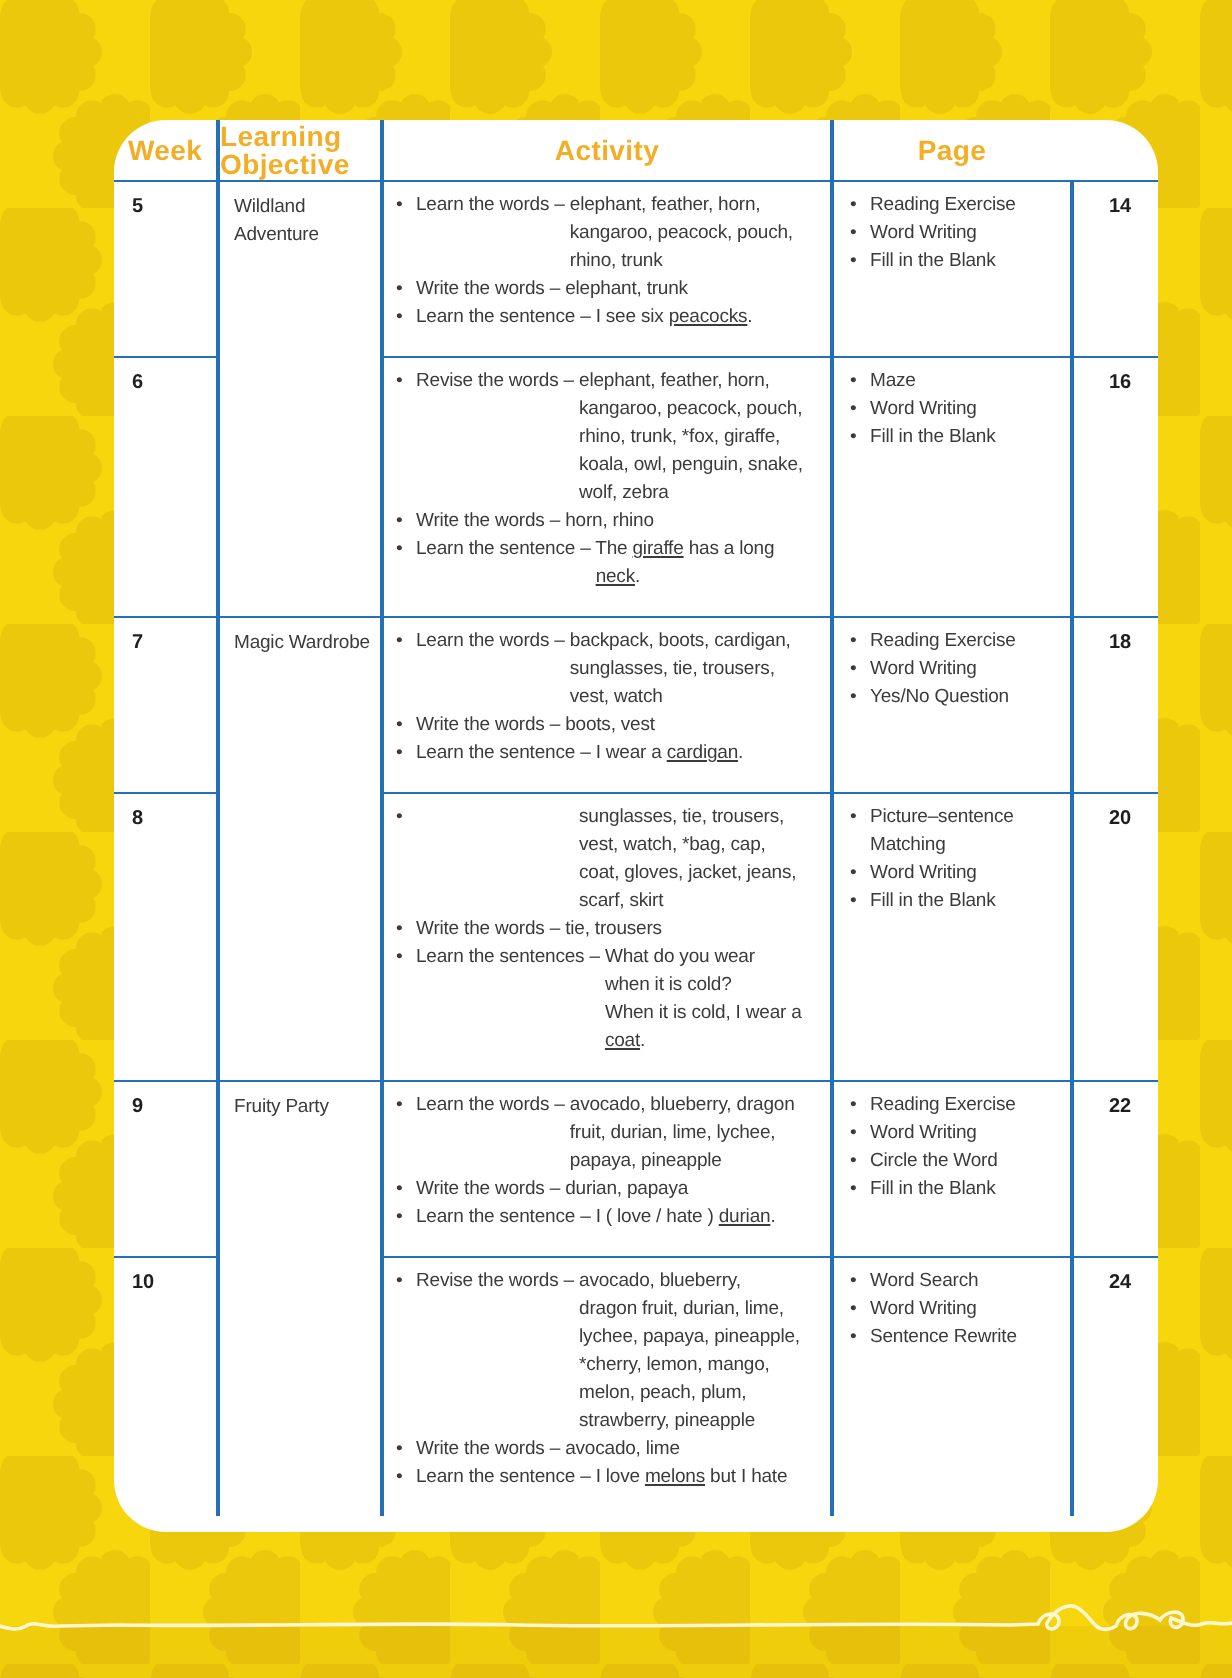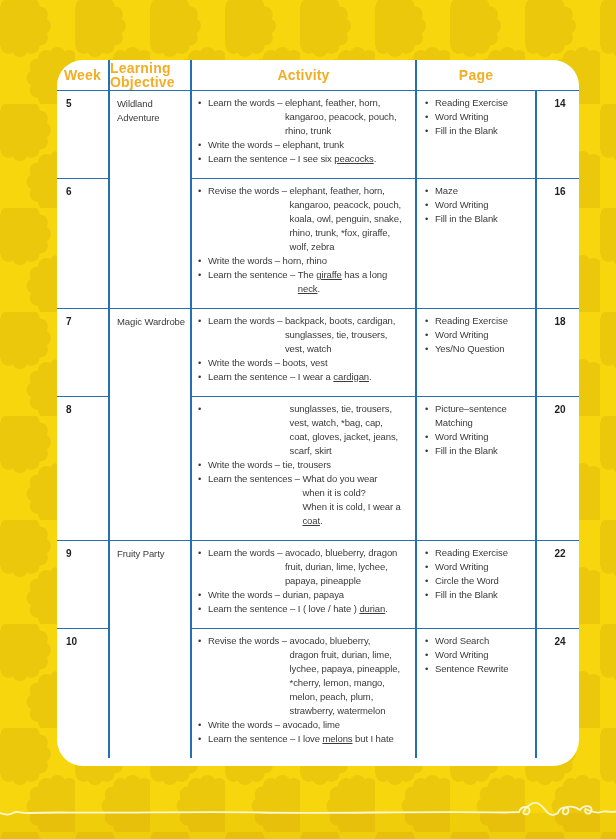--- a/index.html
+++ b/index.html
@@ -128,22 +128,22 @@
       </div>
     </div>
     <div class="cell page-cell vline hline" style="grid-area: 2 / 5;">14</div>
     <div class="cell week-cell hline" style="grid-area: 3 / 1;">6</div>
     <div class="cell obj-cell vline hline" style="grid-area: 3 / 3;">
       <div class="obj-item">
         <div class="b">•</div>
         <div class="obj-body">
           <div class="ln"><span>Revise the words – </span><span class="">elephant, feather, horn,</span></div>
           <div class="ln"><span class="ghost">Revise the words – </span><span class="">kangaroo, peacock, pouch,</span></div>
+          <div class="ln"><span class="ghost">Revise the words – </span><span class="">rhino, trunk, *fox, giraffe,</span></div>
           <div class="ln"><span class="ghost">Revise the words – </span><span class="">koala, owl, penguin, snake,</span></div>
-          <div class="ln"><span class="ghost">Revise the words – </span><span class="">rhino, trunk, *fox, giraffe,</span></div>
           <div class="ln"><span class="ghost">Revise the words – </span><span class="">wolf, zebra</span></div>
         </div>
       </div>
       <div class="obj-item">
         <div class="b">•</div>
         <div class="obj-body">
           <div class="ln"><span>Write the words – </span><span class="">horn, rhino</span></div>
         </div>
       </div>
       <div class="obj-item">
@@ -296,21 +296,21 @@
     <div class="cell week-cell hline" style="grid-area: 7 / 1;">10</div>
     <div class="cell obj-cell vline hline" style="grid-area: 7 / 3;">
       <div class="obj-item">
         <div class="b">•</div>
         <div class="obj-body">
           <div class="ln"><span>Revise the words – </span><span class="">avocado, blueberry,</span></div>
           <div class="ln"><span class="ghost">Revise the words – </span><span class="">dragon fruit, durian, lime,</span></div>
           <div class="ln"><span class="ghost">Revise the words – </span><span class="">lychee, papaya, pineapple,</span></div>
           <div class="ln"><span class="ghost">Revise the words – </span><span class="">*cherry, lemon, mango,</span></div>
           <div class="ln"><span class="ghost">Revise the words – </span><span class="">melon, peach, plum,</span></div>
-          <div class="ln"><span class="ghost">Revise the words – </span><span class="">strawberry, watermelon</span></div>
+          <div class="ln"><span class="ghost">Revise the words – </span><span class="">strawberry, pineapple</span></div>
         </div>
       </div>
       <div class="obj-item">
         <div class="b">•</div>
         <div class="obj-body">
           <div class="ln"><span>Write the words – </span><span class="">avocado, lime</span></div>
         </div>
       </div>
       <div class="obj-item">
         <div class="b">•</div>

